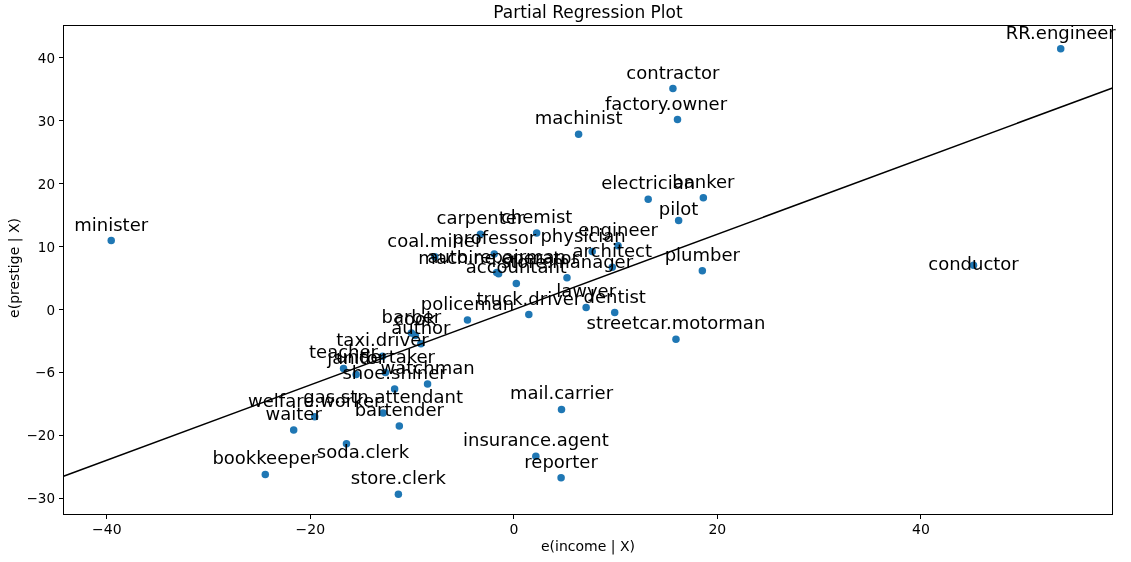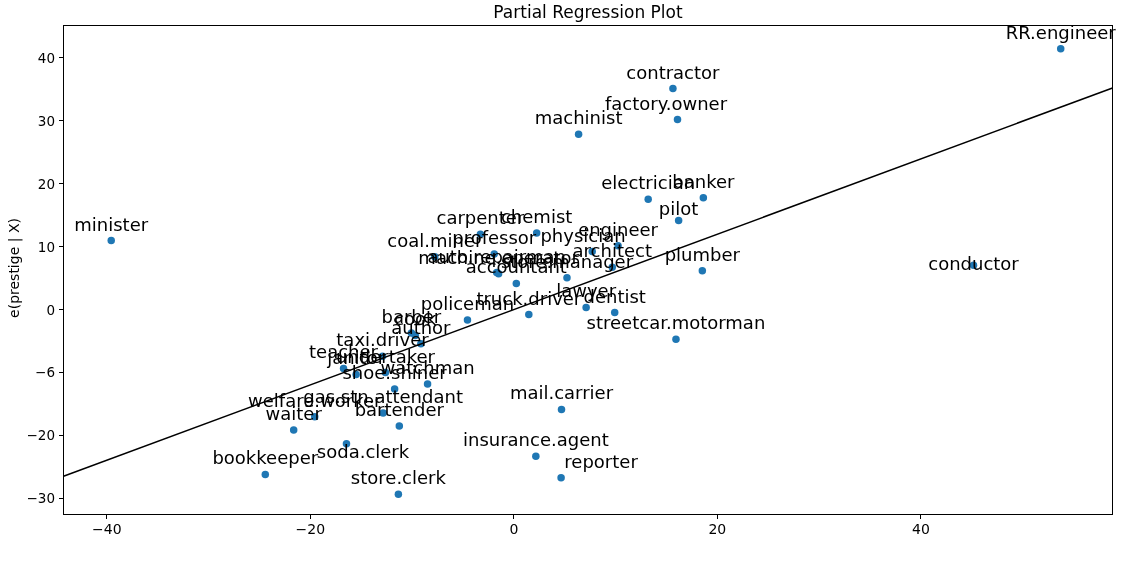--- a/index.html
+++ b/index.html
@@ -76,21 +76,21 @@
     </svg>
   <div id="annotations">
       <div class="pt-label" style="left: 516.313px; top: 278.461px;">accountant</div>
       <div class="pt-label" style="left: 678.613px; top: 220px;">pilot</div>
       <div class="pt-label" style="left: 612.269px; top: 262.169px;">architect</div>
       <div class="pt-label" style="left: 420.866px; top: 338.847px;">author</div>
       <div class="pt-label" style="left: 536.664px; top: 228.077px;">chemist</div>
       <div class="pt-label" style="left: 111.223px; top: 235.625px;">minister</div>
       <div class="pt-label" style="left: 494.232px; top: 248.96px;">professor</div>
       <div class="pt-label" style="left: 614.711px; top: 307.522px;">dentist</div>
-      <div class="pt-label" style="left: 561.086px; top: 472.828px; margin-left: 40px;">reporter</div>
+      <div class="pt-label" style="left: 561.086px; top: 472.828px;">reporter</div>
       <div class="pt-label" style="left: 618.069px; top: 240.657px;">engineer</div>
       <div class="pt-label" style="left: 385.455px; top: 367.593px;">undertaker</div>
       <div class="pt-label" style="left: 586.118px; top: 302.49px;">lawyer</div>
       <div class="pt-label" style="left: 583px; top: 246.507px;">physician</div>
       <div class="pt-label" style="left: 314.735px; top: 411.75px;">welfare.worker</div>
       <div class="pt-label" style="left: 343.532px; top: 363.442px;">teacher</div>
       <div class="pt-label" style="left: 973.502px; top: 260.157px; margin-top: 15px;">conductor</div>
       <div class="pt-label" style="left: 672.915px; top: 83.5278px;">contractor</div>
       <div class="pt-label" style="left: 666px; top: 114.538px;">factory.owner</div>
       <div class="pt-label" style="left: 566.987px; top: 272.863px;">store.manager</div>
@@ -142,14 +142,15 @@
       <div class="tick-label-y" style="left: 55px; top: 246.6px;">10</div>
       <div class="tick-mark-y" style="left: 59px; top: 309.002px;"></div>
       <div class="tick-label-y" style="left: 55px; top: 309.502px;">0</div>
       <div class="tick-mark-y" style="left: 59px; top: 371.904px;"></div>
       <div class="tick-label-y" style="left: 55px; top: 372.404px;">−6</div>
       <div class="tick-mark-y" style="left: 59px; top: 434.806px;"></div>
       <div class="tick-label-y" style="left: 55px; top: 435.306px;">−20</div>
       <div class="tick-mark-y" style="left: 59px; top: 497.708px;"></div>
       <div class="tick-label-y" style="left: 55px; top: 498.208px;">−30</div>
     </div>
+  <div class="xlabel">e(income | X)</div>
   <div class="ylabel">e(prestige | X)</div>
 </div>
 
 </body></html>

